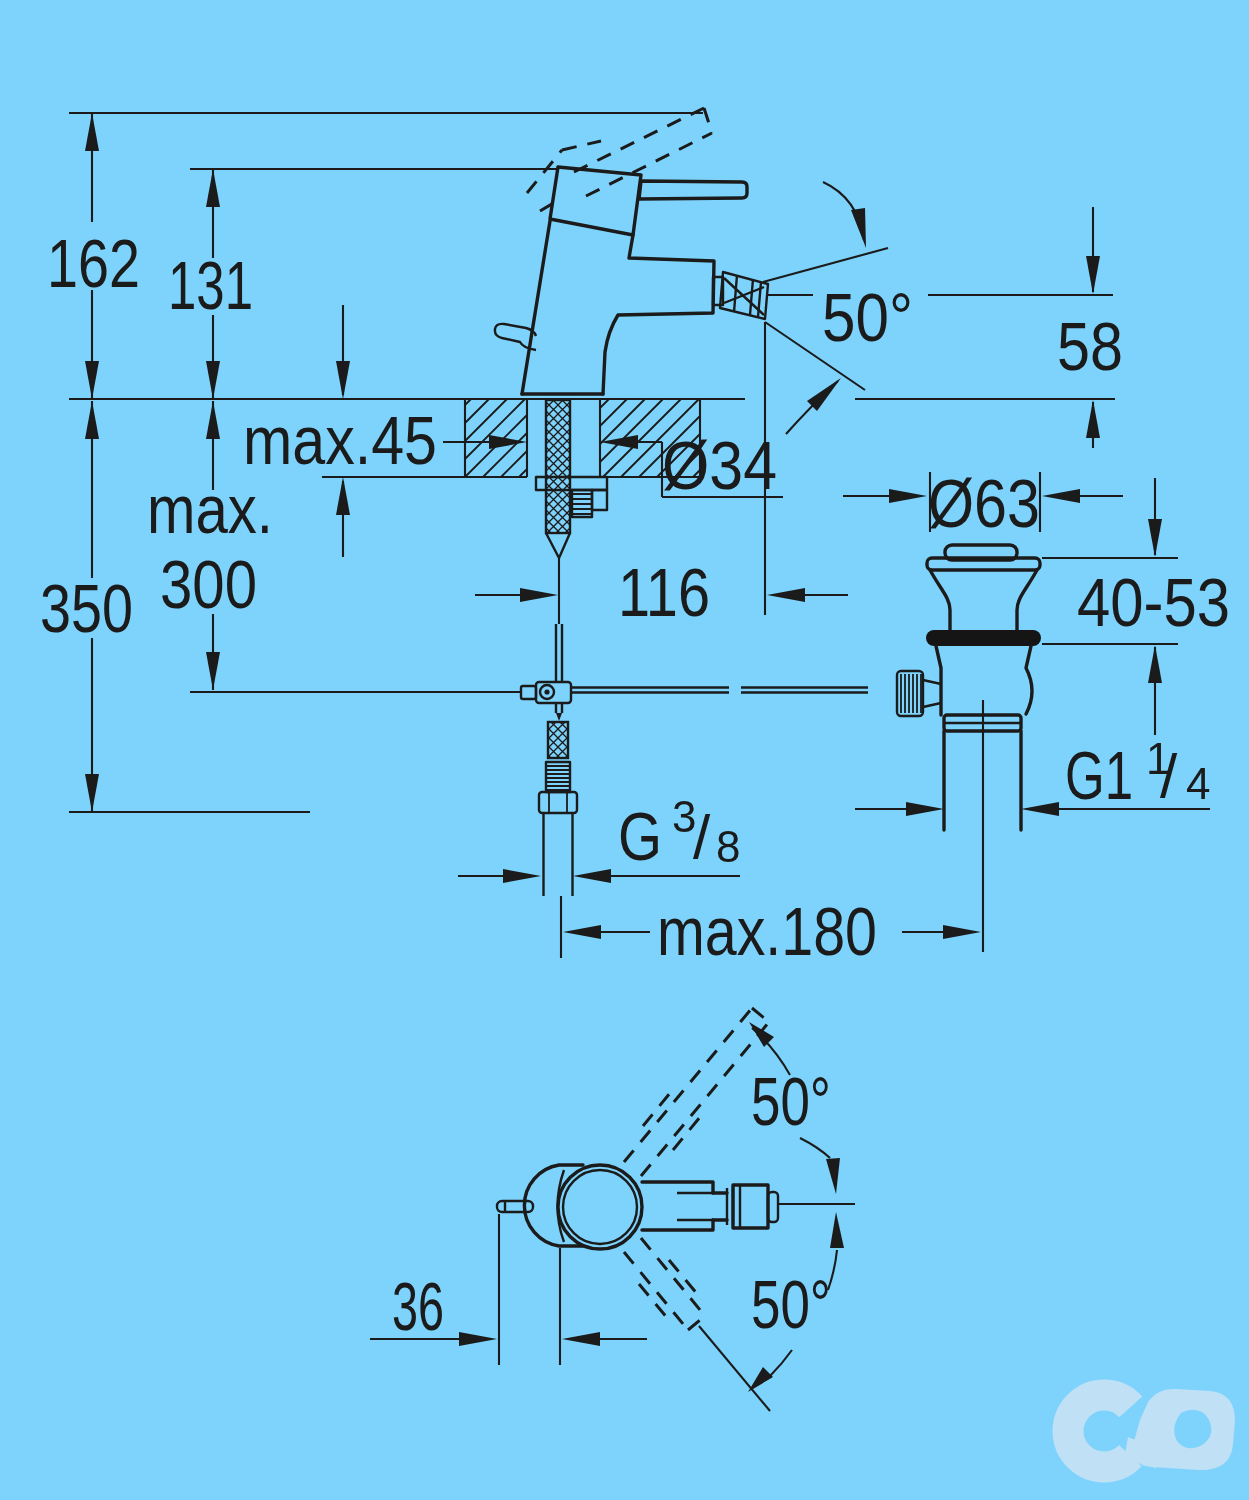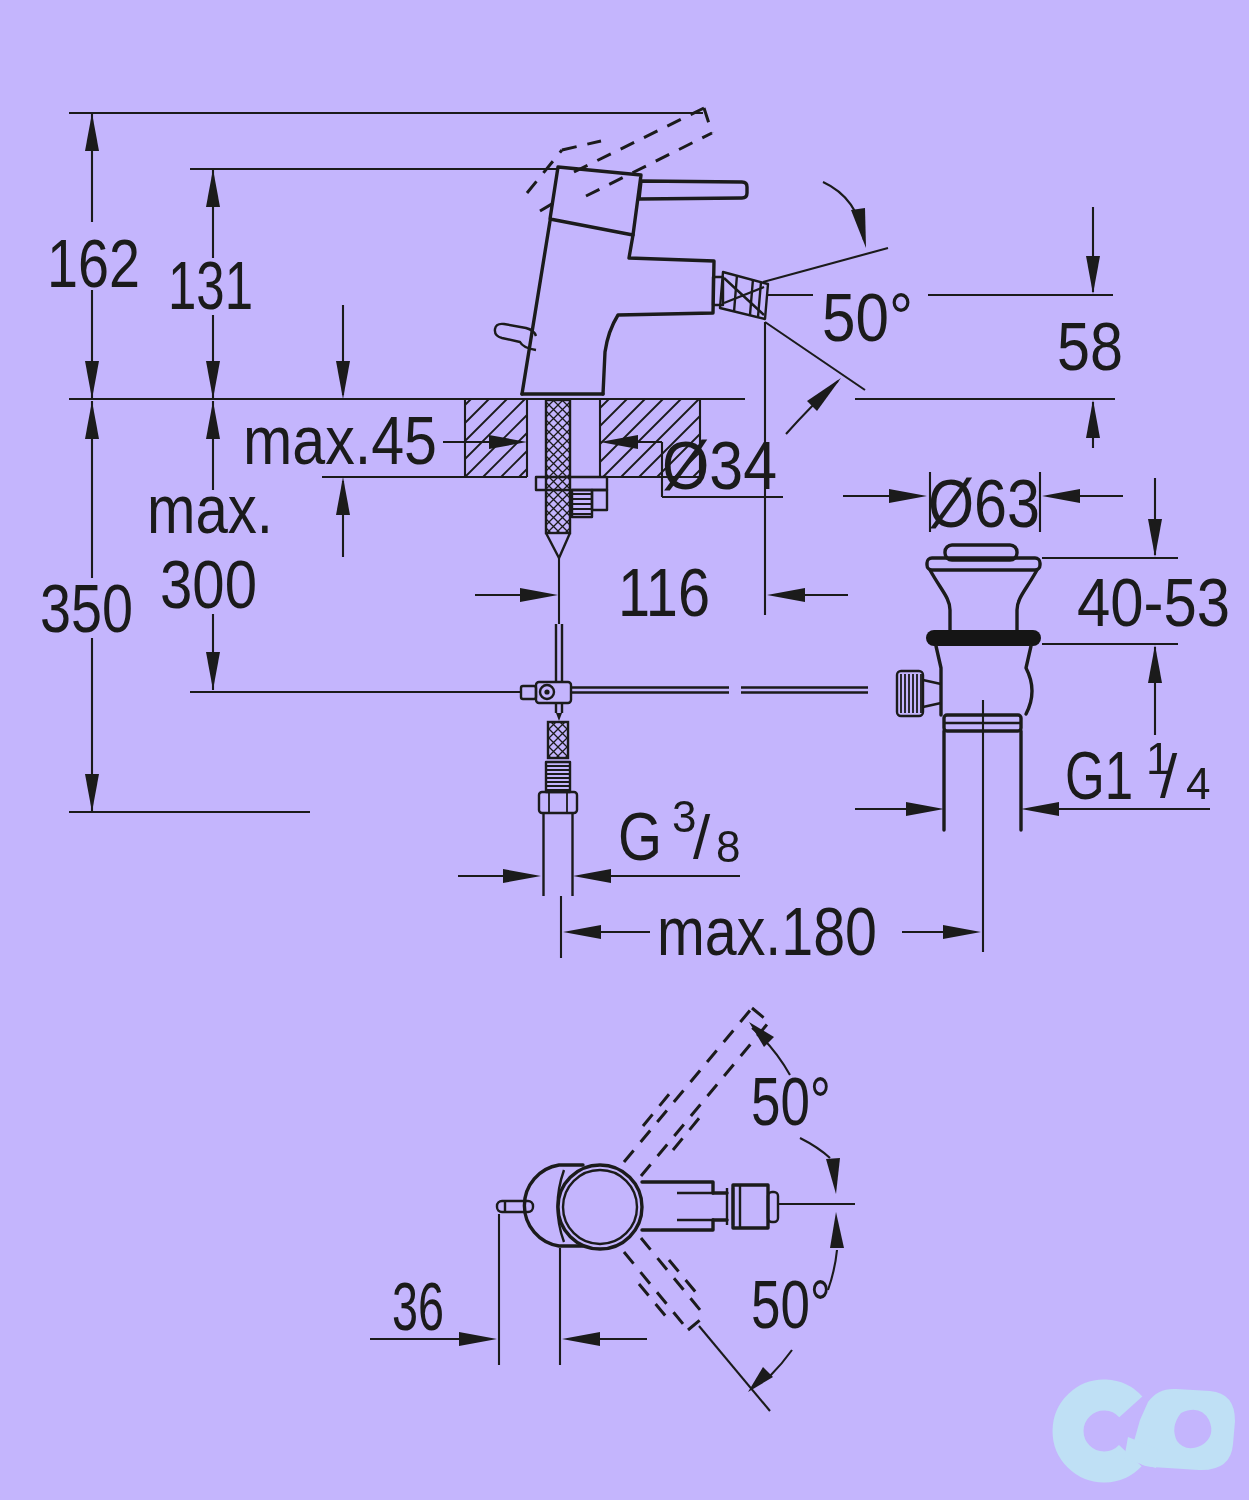--- a/index.html
+++ b/index.html
@@ -1,16 +1,16 @@
 <!DOCTYPE html>
 <html><head>
 <meta charset="utf-8">
 <style>
   html,body{margin:0;padding:0;background:#fff;}
-  #page{position:relative;width:1249px;height:1500px;background:#c4b5fd;overflow:hidden;}
+  #page{position:relative;width:1249px;height:1500px;background:#7dd3fc;overflow:hidden;}
   svg{position:absolute;left:0;top:0;}
   .obj{stroke:#1b1b1b;stroke-width:3.4;fill:none;stroke-linejoin:round;stroke-linecap:round;}
   .obj2{stroke:#1b1b1b;stroke-width:2.4;fill:none;stroke-linejoin:round;}
   .thin{stroke:#1b1b1b;stroke-width:2.1;fill:none;stroke-linecap:butt;}
   .hatchln{stroke:#1b1b1b;stroke-width:1.8;fill:none;}
   .dashed{stroke:#1b1b1b;stroke-width:3;fill:none;stroke-dasharray:15 11;stroke-linecap:butt;}
   .fillk{fill:#1b1b1b;stroke:none;}
   .dim{font-family:"Liberation Sans",sans-serif;fill:#1b1b1b;font-size:68px;}
   .dimsm{font-family:"Liberation Sans",sans-serif;fill:#1b1b1b;font-size:44px;}
   .dimsl{font-family:"Liberation Sans",sans-serif;fill:#1b1b1b;font-size:62px;}

